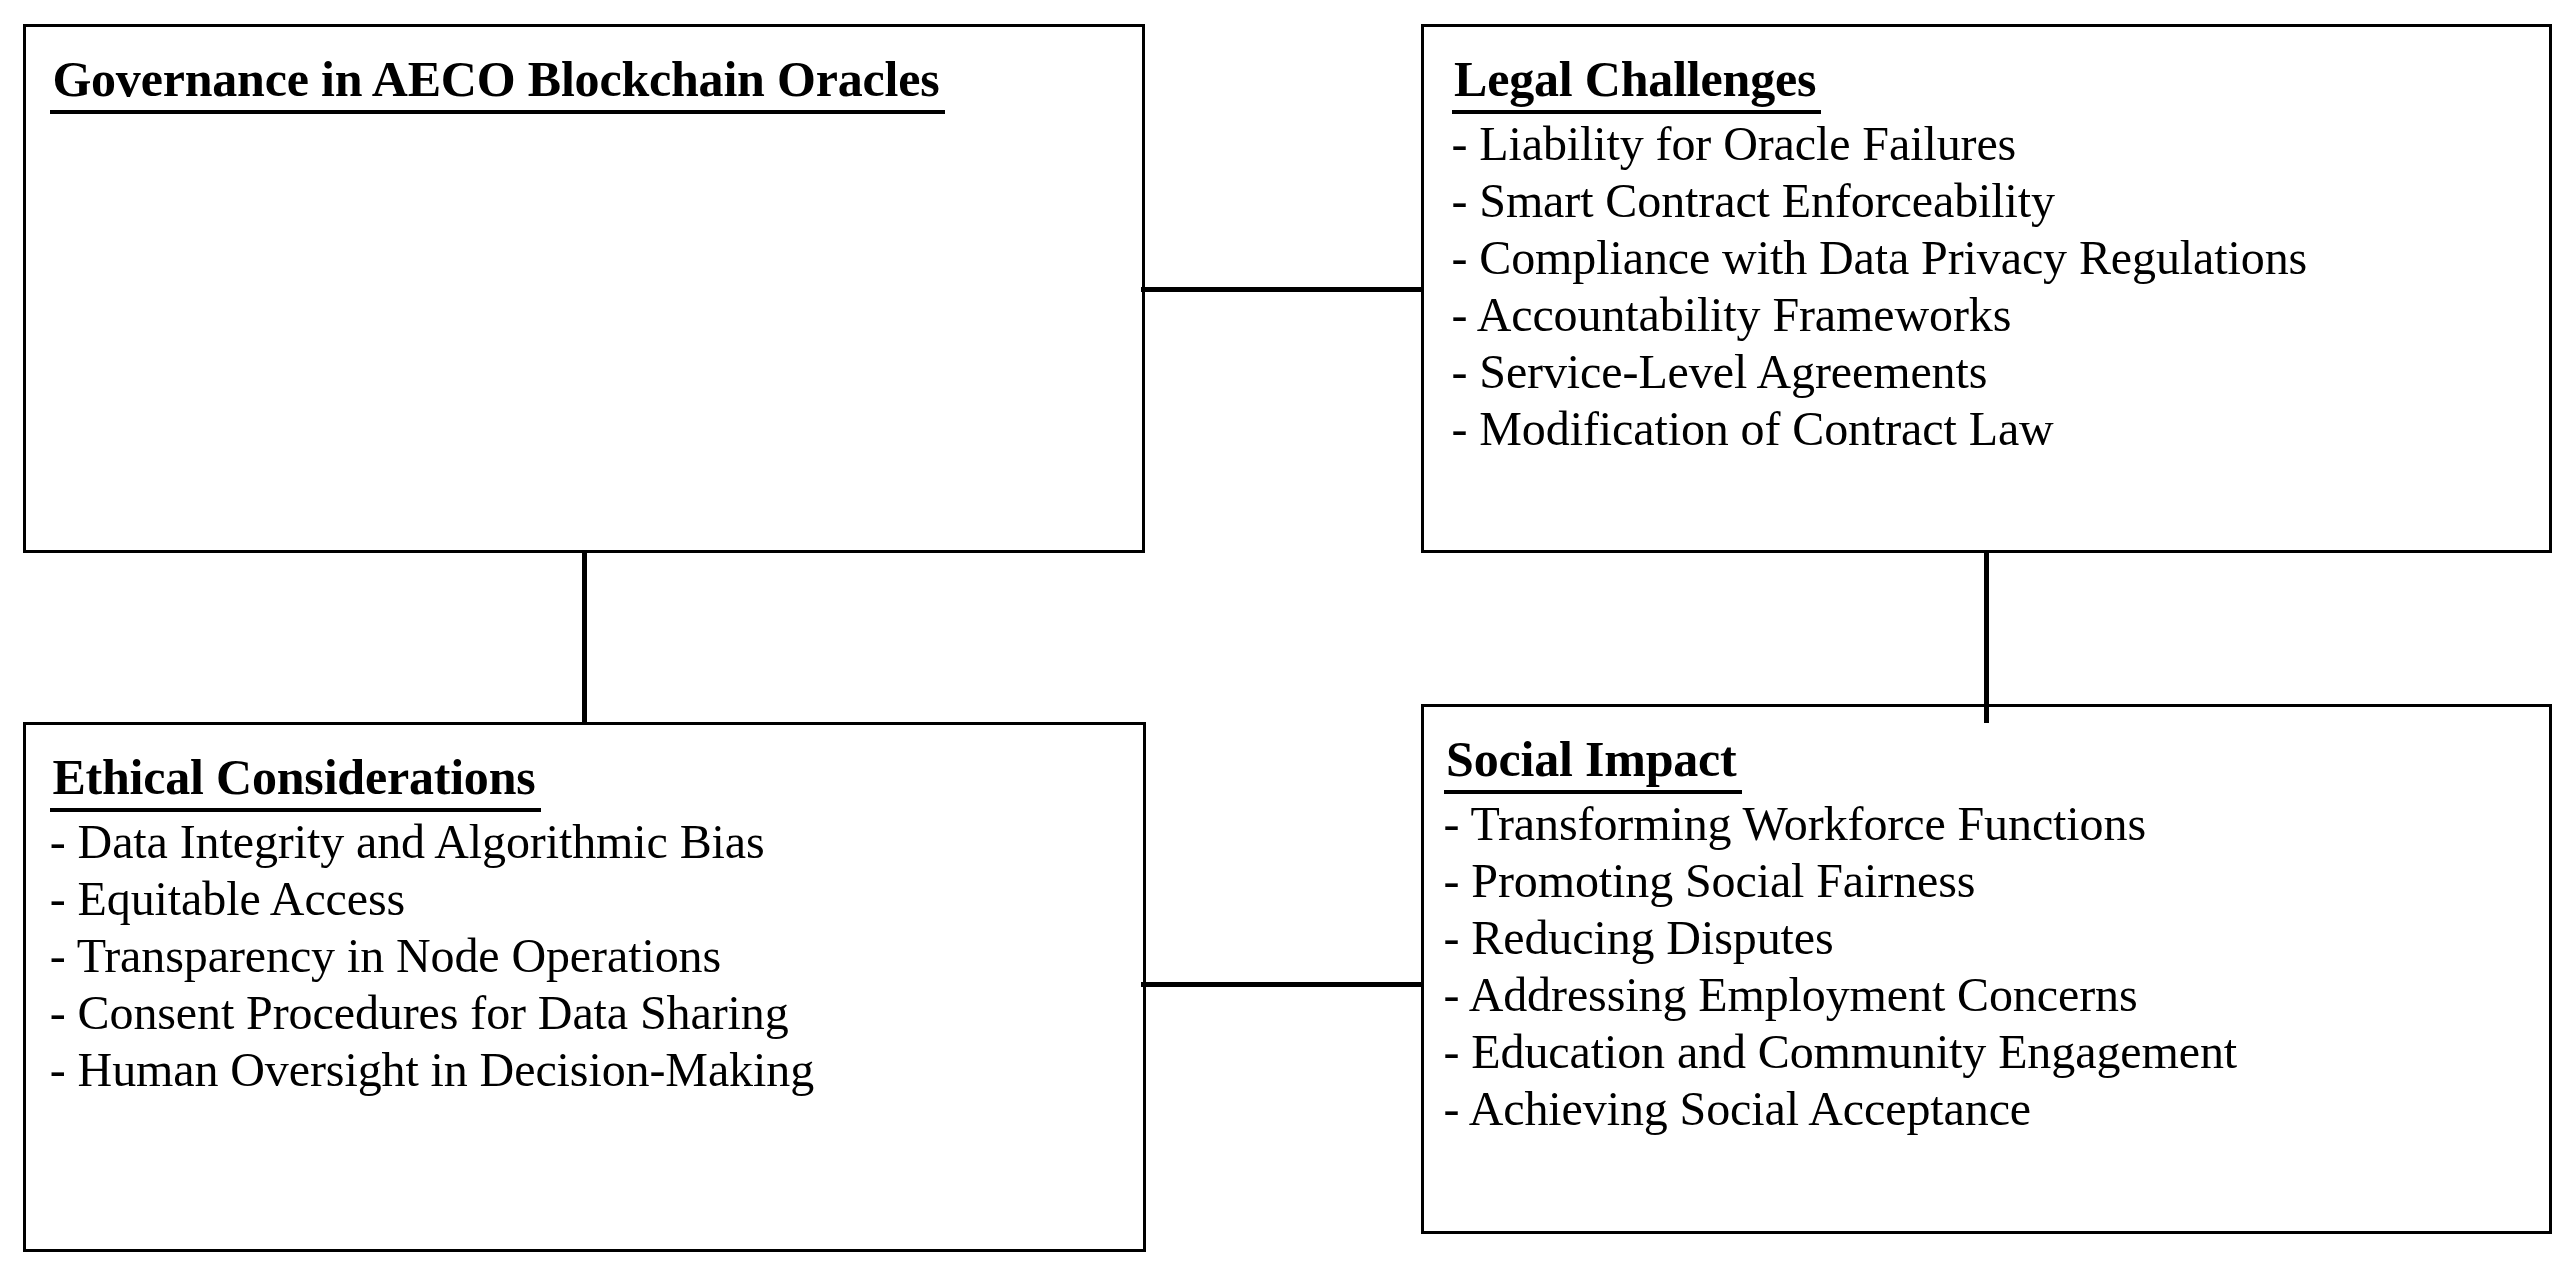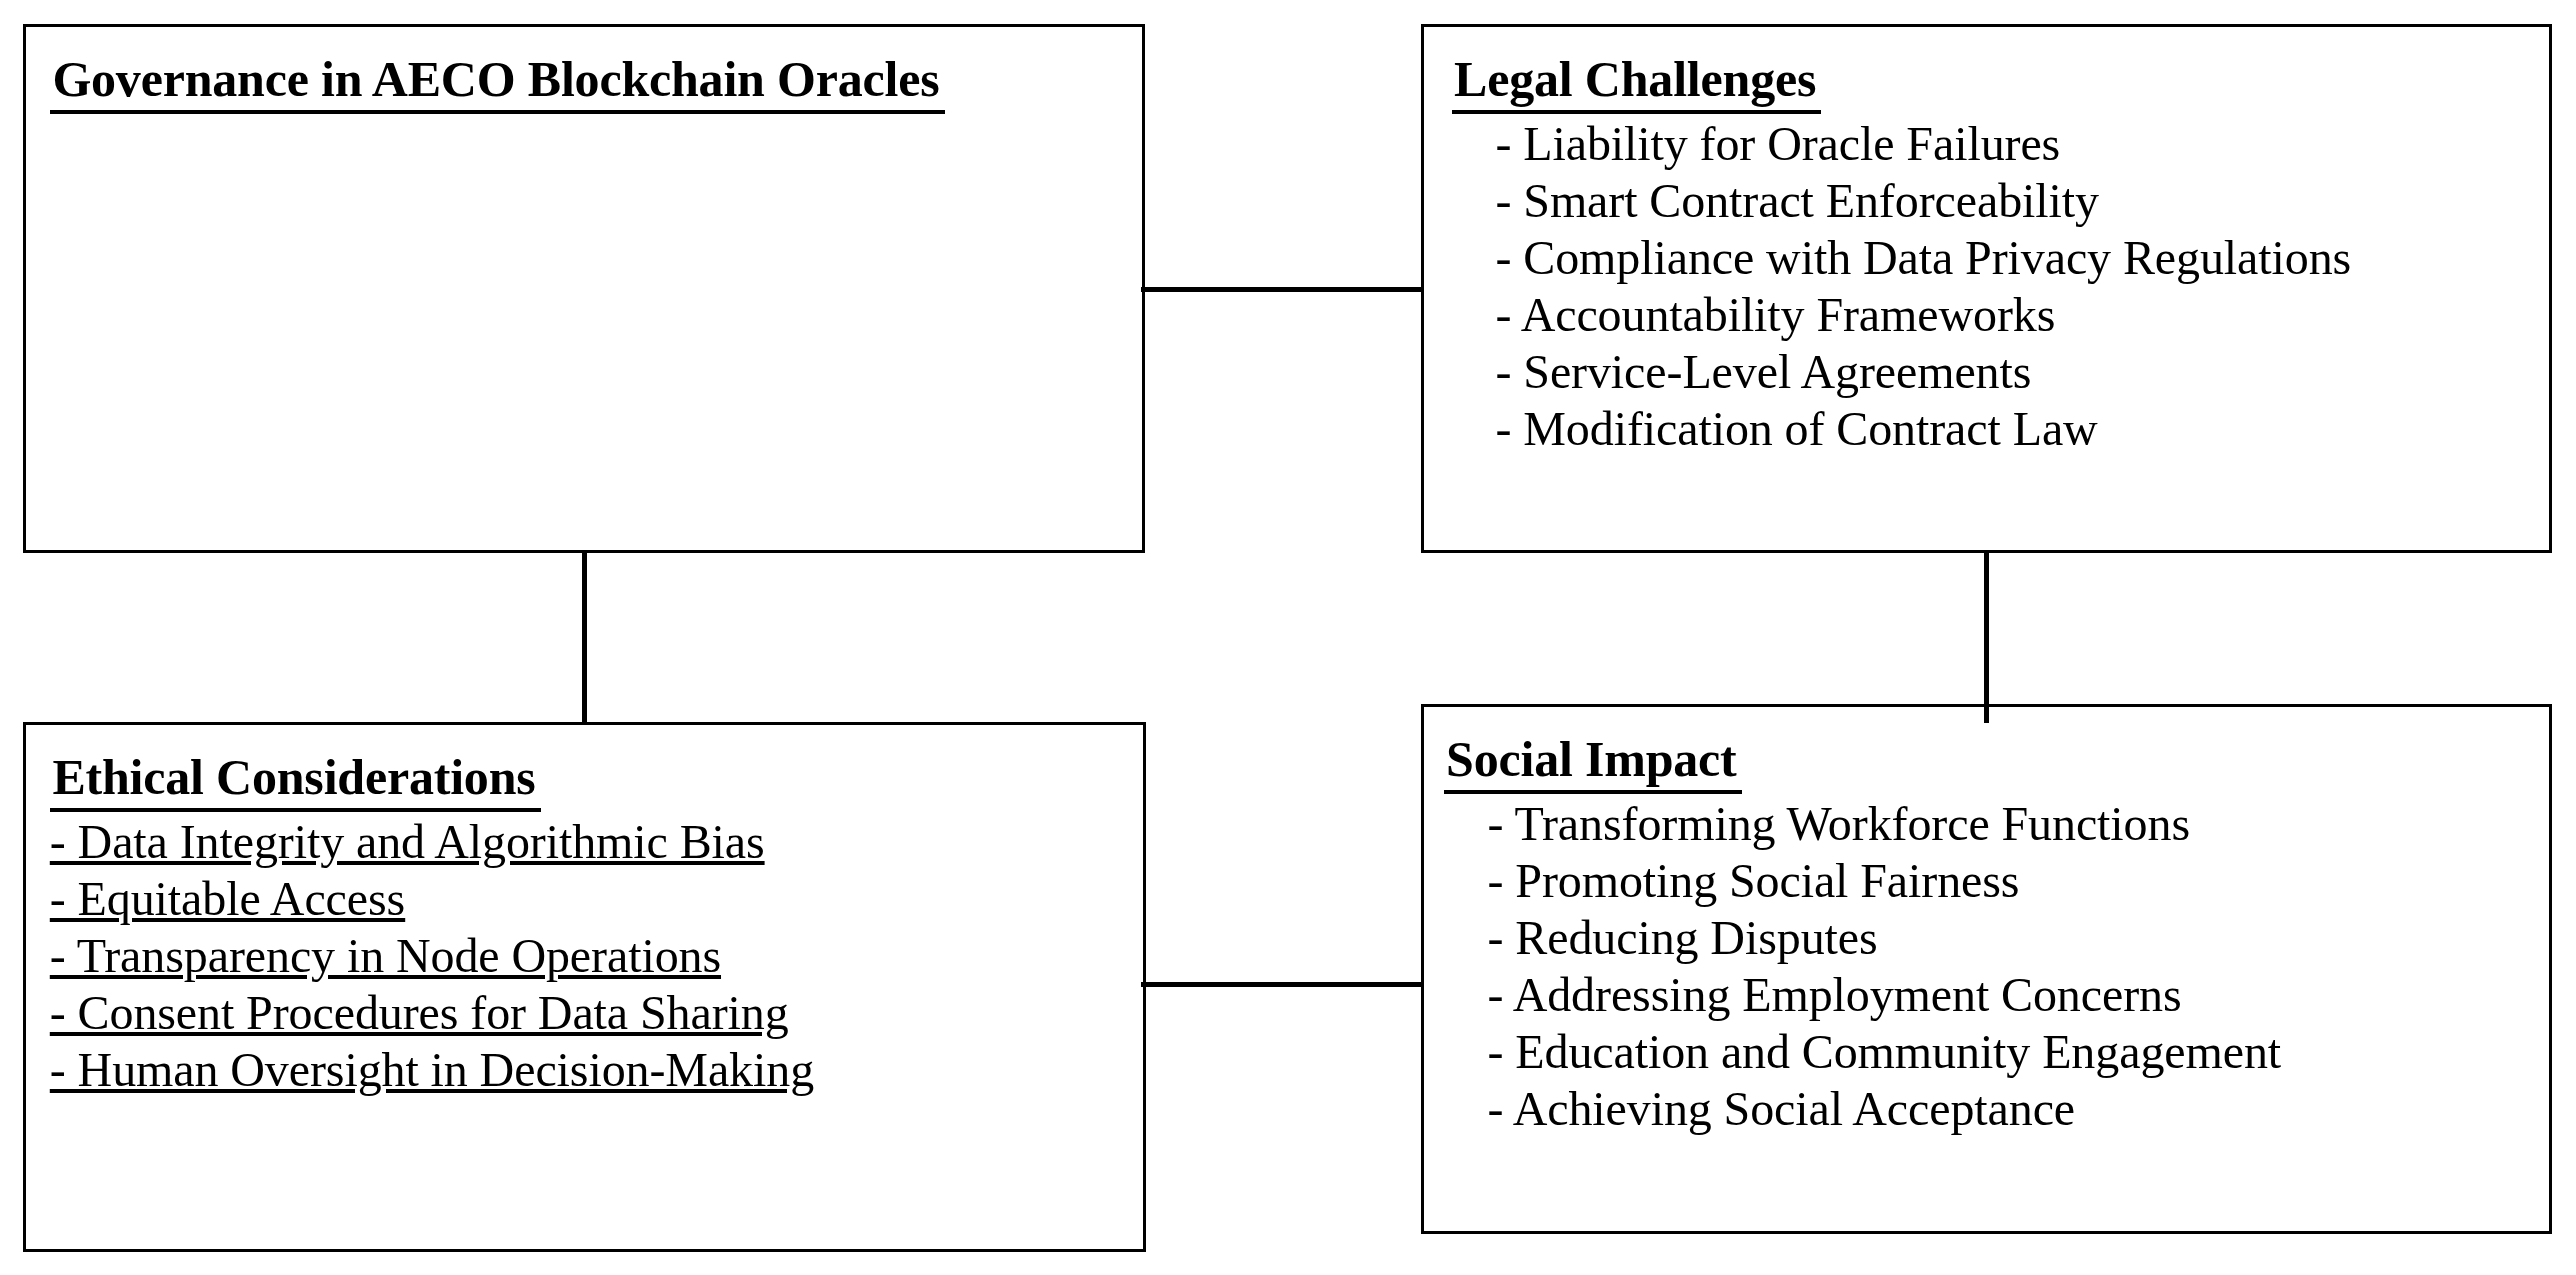--- a/index.html
+++ b/index.html
@@ -53,34 +53,34 @@
   }
 
   .connector {
     position: absolute;
     background: #000000;
   }
 
   
   #box-governance { left: 23.4px;   top: 24px;   width: 1122px; height: 529px; }
   #box-legal      { left: 1421px; top: 24px;   width: 1131px; height: 529px; padding-left: 8px; }
-  #box-ethical    { left: 23.4px;   top: 722px; width: 1123px; height: 530px; text-decoration: underline; }
+  #box-ethical    { left: 23.4px;   top: 722px; width: 1123px; height: 530px; }
   #box-social     { left: 1421px; top: 704px; width: 1131px; height: 530px; }
 
   
   #conn-top-horizontal    { left: 1141px; top: 287px;  width: 283px; height: 5.2px; }
   #conn-bottom-horizontal { left: 1141px; top: 982px; width: 283px; height: 5.2px; }
   #conn-left-vertical     { left: 582px;  top: 550px;  width: 5.2px;   height: 173px; }
   #conn-right-vertical    { left: 1984px; top: 550px;  width: 5.2px;   height: 173px; }
 
   
   #box-legal .node-title,
   #box-social .node-title { margin-left: 19.5px; }
   #box-legal .node-list li,
-  #box-social .node-list li { padding-left: 19.5px; margin-left: 44px; }
+  #box-social .node-list li { padding-left: 19.5px; }
 </style>
 </head>
 <body>
 
 <div id="canvas">
 
   <div class="node-box" id="box-governance">
     <div class="node-title">Governance in AECO Blockchain Oracles</div>
   </div>
 

